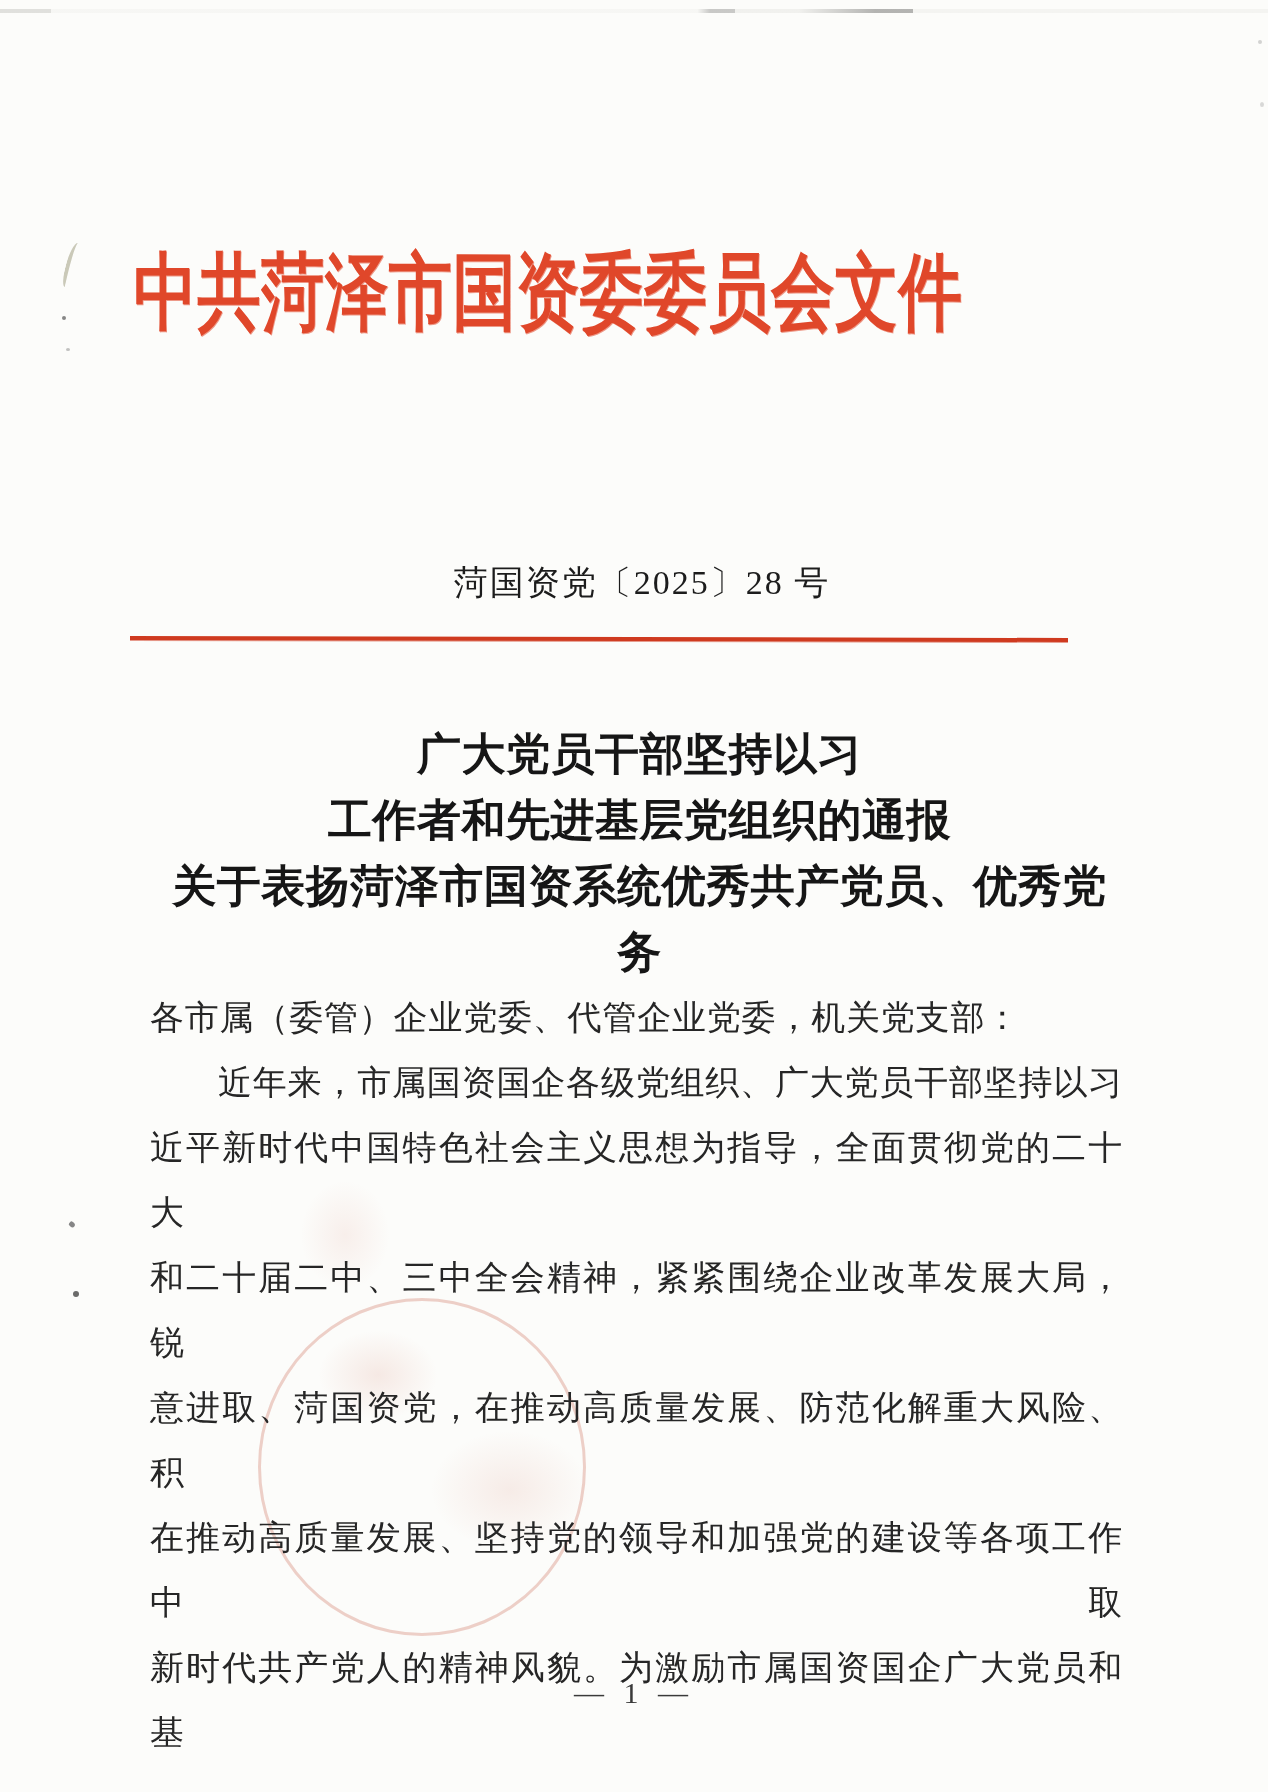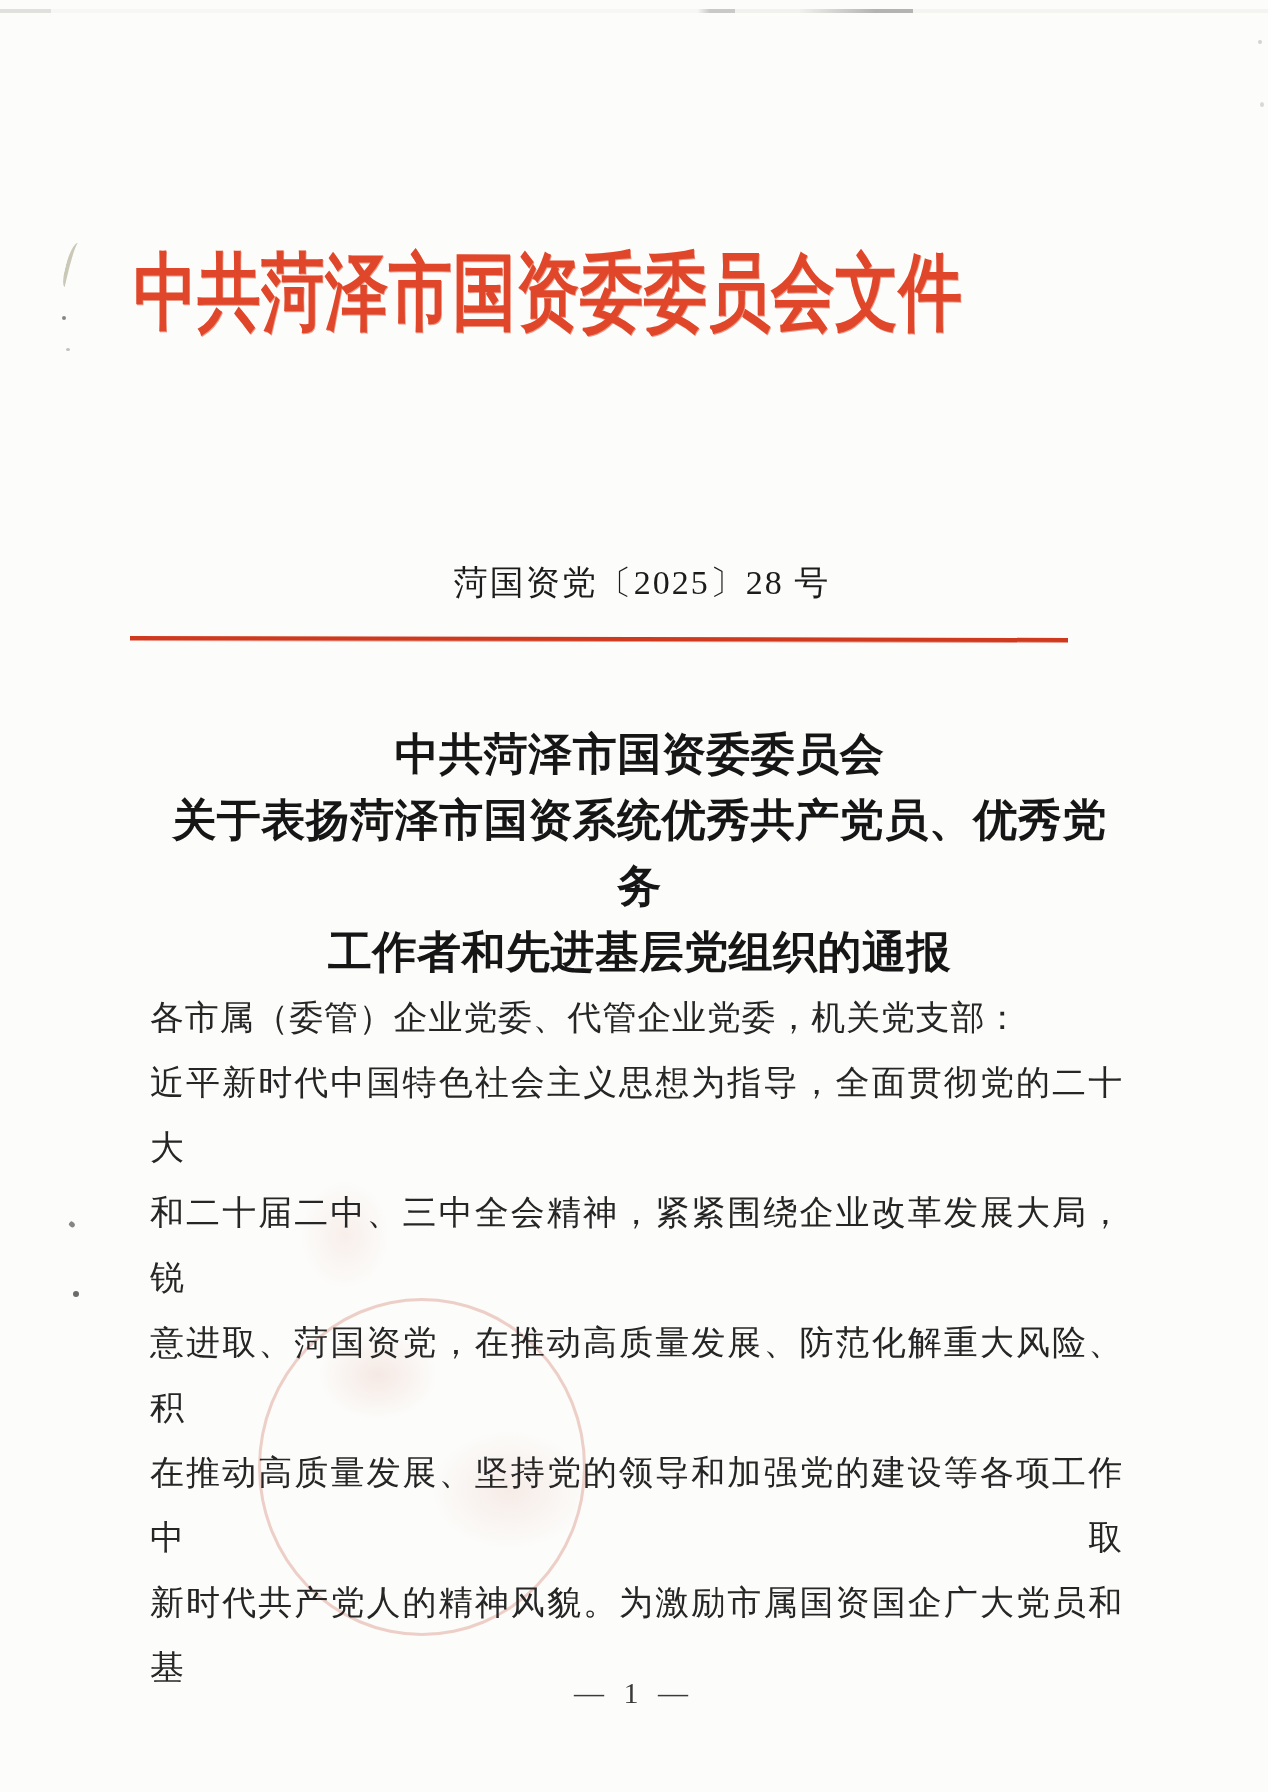--- a/index.html
+++ b/index.html
@@ -126,27 +126,28 @@
   <div class="seal-smudge s2"></div>
   <div class="seal-smudge s3"></div>
 
   <div class="red-head">中共菏泽市国资委委员会文件</div>
 
   <div class="doc-number">菏国资党〔2025〕28 号</div>
 
   <div class="red-rule"></div>
 
   <div class="doc-title">
-    <div class="t-line">中共菏泽市国资委委员会</div>
+    <div class="t-line">广大党员干部坚持以习</div>
+    <div class="t-line">工作者和先进基层党组织的通报</div>
     <div class="t-line">关于表扬菏泽市国资系统优秀共产党员、优秀党务</div>
-    <div class="t-line">工作者和先进基层党组织的通报</div>
   </div>
 
   <div class="body-text">
     <div class="line">各市属（委管）企业党委、代管企业党委，机关党支部：</div>
+    <div class="line fill indent">近年来，市属国资国企各级党组织、广大党员干部坚持以习</div>
     <div class="line fill">近平新时代中国特色社会主义思想为指导，全面贯彻党的二十大</div>
     <div class="line fill">和二十届二中、三中全会精神，紧紧围绕企业改革发展大局，锐</div>
     <div class="line fill">意进取、菏国资党，在推动高质量发展、防范化解重大风险、积</div>
     <div class="line fill">在推动高质量发展、坚持党的领导和加强党的建设等各项工作中取</div>
     <div class="line fill">新时代共产党人的精神风貌。为激励市属国资国企广大党员和基</div>
 
   </div>
 
   <div class="page-number">— 1 —</div>
 

